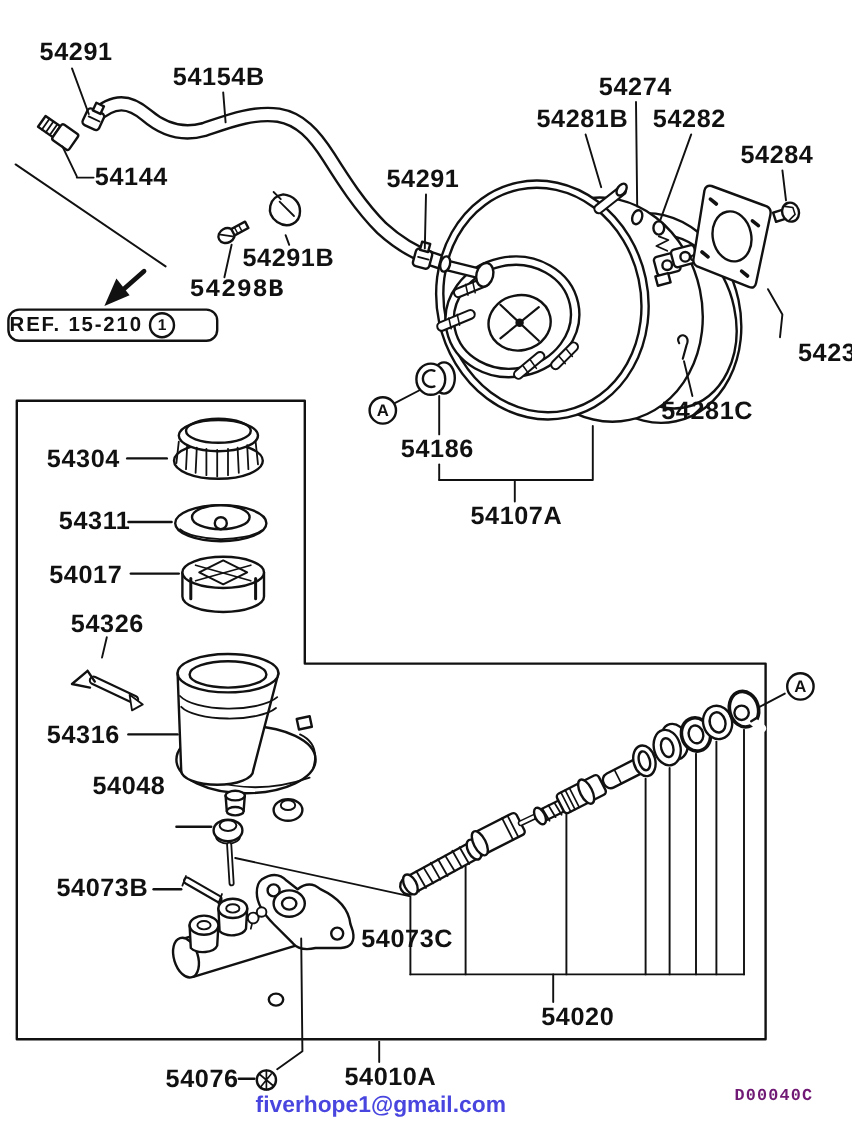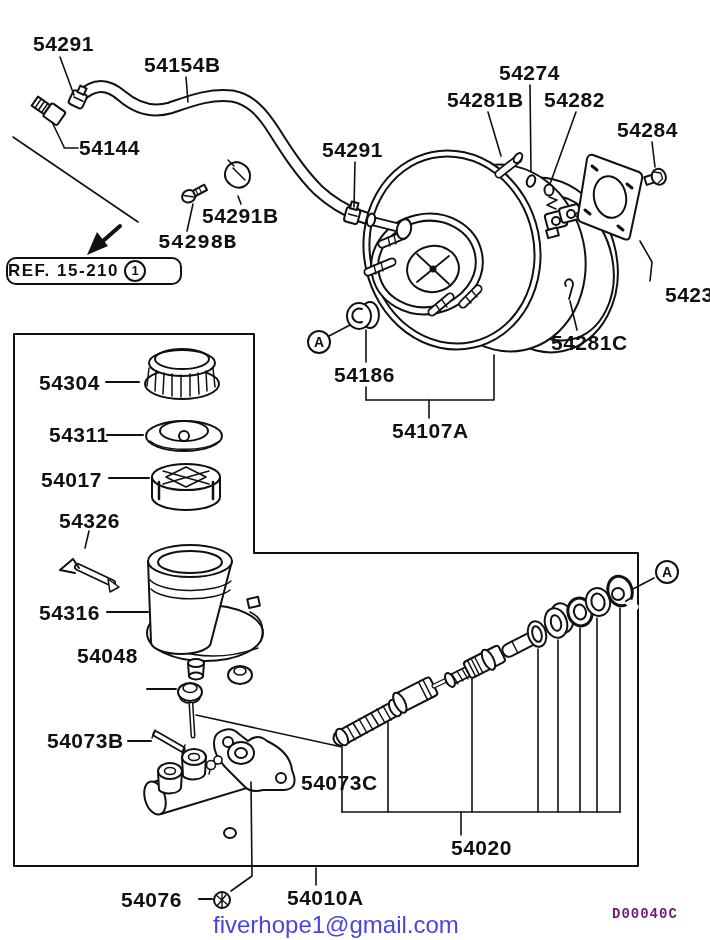--- a/index.html
+++ b/index.html
@@ -11,21 +11,21 @@
       color:#111;white-space:nowrap;letter-spacing:0.5px;}
   .detail-marker{position:absolute;width:20px;height:20px;border:2px solid #111;
       border-radius:50%;font-weight:bold;font-size:14px;line-height:20px;text-align:center;
       color:#111;background:#fff;}
   .ref-box{position:absolute;left:6px;top:257px;width:172px;height:24px;
       border:2px solid #111;border-radius:10px;display:flex;align-items:center;
       padding-left:0;background:#fff;}
   .ref-text{font-size:17px;font-weight:bold;letter-spacing:1.5px;color:#111;}
   .ref-circle{width:18px;height:18px;border:2px solid #111;border-radius:50%;
       font-size:13px;font-weight:bold;line-height:18px;text-align:center;margin-left:5px;color:#111;}
-  .footer-blue{position:absolute;top:911px;font-size:24px;font-weight:normal;
+  .footer-blue{position:absolute;top:911px;font-size:19px;font-weight:bold;
       letter-spacing:0px;}
   .doc-code{position:absolute;left:612px;top:906px;font-family:Liberation Mono, monospace;
       font-weight:bold;font-size:14px;letter-spacing:1px;color:#701a75;}
 </style>
 </head>
 <body>
 
 <div id="stage">
 
 <svg width="710" height="940" viewBox="0 0 710 940" stroke="#111" fill="none" stroke-width="2" stroke-linecap="round" stroke-linejoin="round">
@@ -449,21 +449,21 @@
       <div class="part-label" style="left: 392px; top: 420px;">54107A</div>
       <div class="part-label" style="left: 39px; top: 372px;">54304</div>
       <div class="part-label" style="left: 28px; top: 424px; margin-left: 21px;">54311</div>
       <div class="part-label" style="left: 41px; top: 469px;">54017</div>
       <div class="part-label" style="left: 59px; top: 510px;">54326</div>
       <div class="part-label" style="left: 39px; top: 602px;">54316</div>
       <div class="part-label" style="left: 77px; top: 645px;">54048</div>
       <div class="part-label" style="left: 47px; top: 730px;">54073B</div>
       <div class="part-label" style="left: 301px; top: 772px;">54073C</div>
       <div class="part-label" style="left: 451px; top: 837px;">54020</div>
-      <div class="part-label" style="left: 121px; top: 889px;">54076</div>
+      <div class="part-label" style="left: 138px; top: 889px;">54076</div>
       <div class="part-label" style="left: 287px; top: 887px;">54010A</div>
     </div>
   <div>
       <div class="detail-marker" style="left: 307px; top: 330px;">A</div>
       <div class="detail-marker" style="left: 655px; top: 560px;">A</div>
     </div>
 
   <div class="ref-box">
     <span class="ref-text">REF. 15-210</span>
     <span class="ref-circle">1</span>

